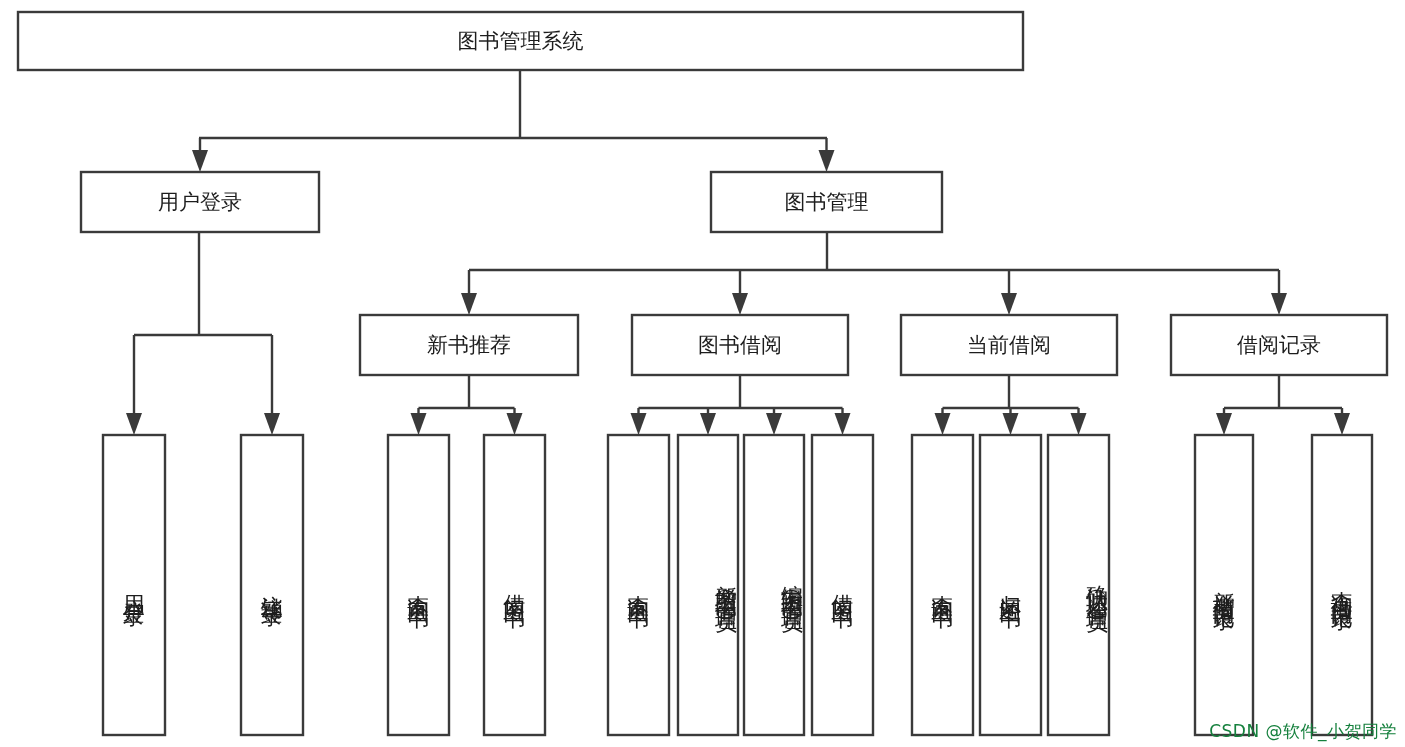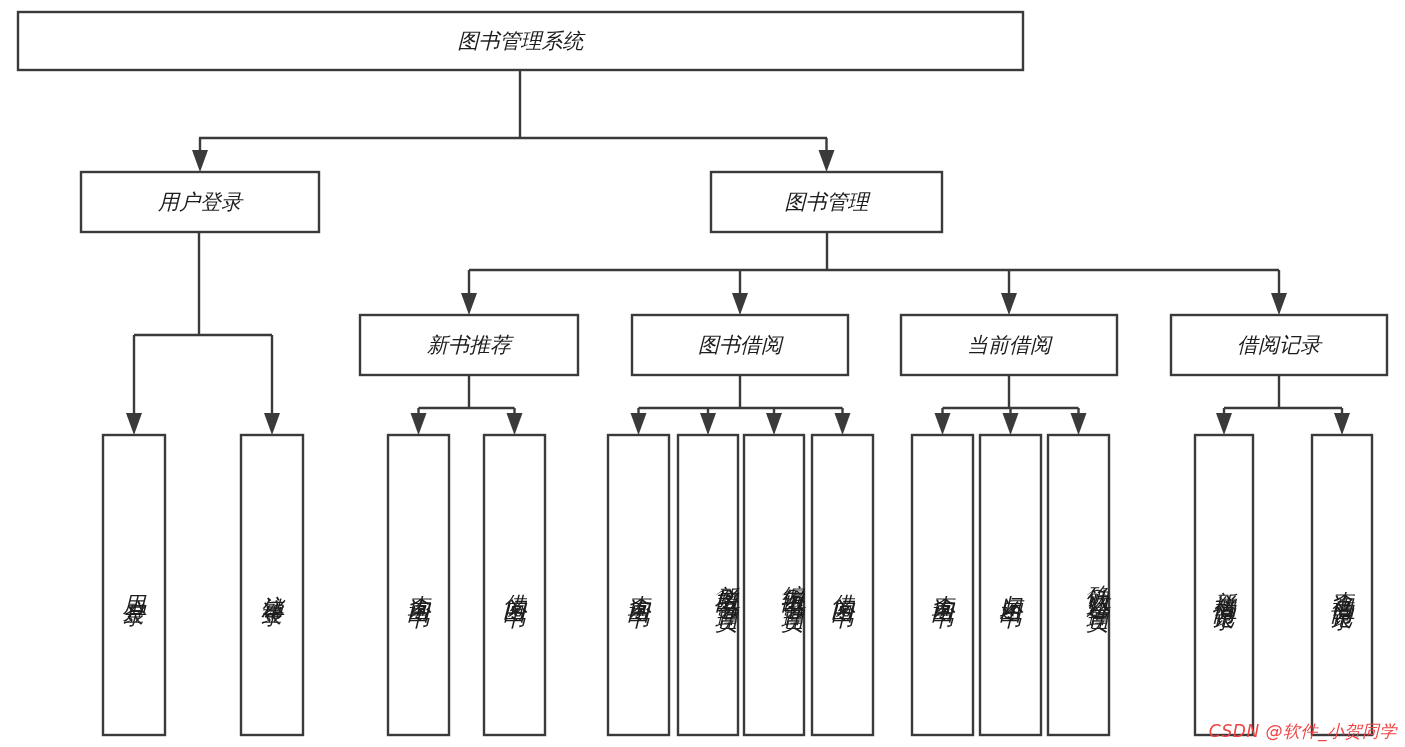--- a/index.html
+++ b/index.html
@@ -12,21 +12,20 @@
     width: 1405px;
     height: 747px;
     font-family: "DejaVu Sans", "Liberation Sans", sans-serif;
     overflow: hidden;
   }
   #diagram-root {
     position: relative;
     width: 1405px;
     height: 747px;
     background: #ffffff;
-    font-style: italic;
   }
   svg#tree-svg {
     position: absolute;
     top: 0; left: 0;
     width: 1405px;
     height: 747px;
     display: block;
   }
   .node-box {
     fill: #ffffff;
@@ -64,21 +63,21 @@
     text-align: center;
     pointer-events: none;
     user-select: none;
   }
   .watermark {
     position: absolute;
     right: 8px;
     bottom: 4px;
     font-family: "DejaVu Sans", "Liberation Sans", sans-serif;
     font-size: 17px;
-    color: #ef4444;
+    color: #15803d;
     letter-spacing: 0.5px;
     white-space: nowrap;
   }
 </style>
 </head>
 <body>
 
 <div id="diagram-root">
 
   <svg id="tree-svg" viewBox="0 0 1405 747">

